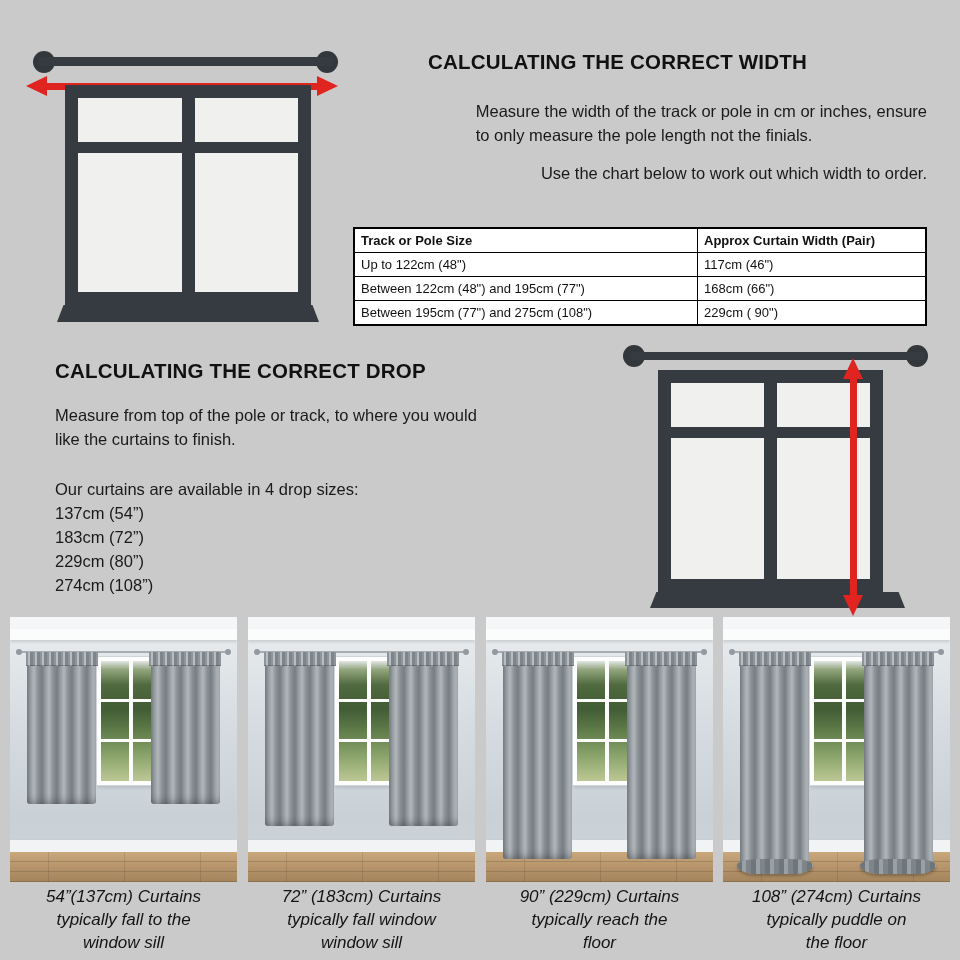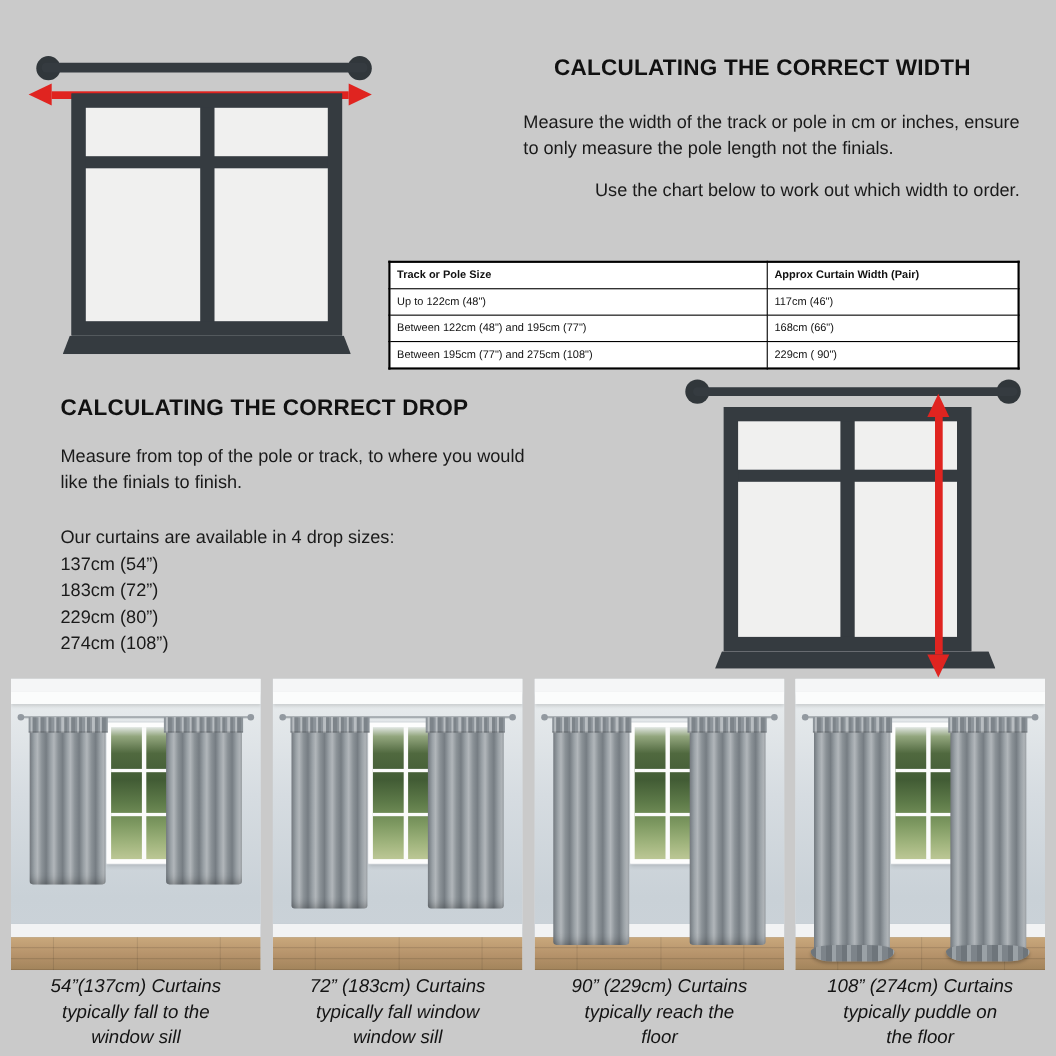--- a/index.html
+++ b/index.html
@@ -3,32 +3,32 @@
 <meta charset="utf-8">
 <style>
   html,body{margin:0;padding:0;}
   body{font-family:"Liberation Sans", sans-serif; background:#888;}
   .page{position:relative;width:960px;height:960px;background:#cacaca;overflow:hidden;margin:0 auto;}
   .abs{position:absolute;}
   figure{margin:0;}
 
   
   .h-title{font-weight:bold;font-size:20.5px;letter-spacing:.2px;color:#111;white-space:nowrap;}
-  .title-width{left:428px;top:50px;width:530px;text-align:center;}
+  .title-width{left:428px;top:50px;width:530px;text-align:left;}
   .title-drop{left:55px;top:359px;}
   .body-text{font-size:16.5px;color:#1a1a1a;line-height:24px;}
   .para-width-1{right:33px;top:99px;}
   .para-width-2{right:33px;top:161px;text-align:right;}
   .para-drop{left:55px;top:403px;text-align:left;}
   .list-intro{left:55px;top:477px;}
   .drop-sizes{left:55px;top:501px;}
 
   
-  .size-table{left:353px;top:237px;width:574px;border-collapse:collapse;background:#fff;
-              font-size:10px;color:#111;table-layout:fixed;}
+  .size-table{left:353px;top:227px;width:574px;border-collapse:collapse;background:#fff;
+              font-size:13px;color:#111;table-layout:fixed;}
   .size-table th,.size-table td{border:1.6px solid #000;padding:1px 6px;height:21px;
               text-align:left;white-space:nowrap;overflow:hidden;}
   .size-table th{font-weight:bold;}
   .size-table{border:2.5px solid #000;}
   .col-track{width:330px;}
 
   
   .illus{z-index:2;}
   .illus-width{left:20px;top:44px;width:322px;height:282px;}
   .illus-drop{left:618px;top:343px;width:330px;height:275px;}
@@ -156,21 +156,21 @@
       <tr>
         <td>Between 195cm (77") and 275cm (108")</td>
         <td>229cm ( 90")</td>
       </tr>
     </tbody>
   </table>
 
   <div class="abs h-title title-drop">CALCULATING THE CORRECT DROP</div>
   <div class="abs body-text para-drop">
     <div>Measure from top of the pole or track, to where you would</div>
-    <div>like the finials to finish.</div>
+    <div>like the curtains to finish.</div>
   </div>
   <div class="abs body-text list-intro">Our curtains are available in 4 drop sizes:</div>
   <div class="abs body-text drop-sizes">
     <div>137cm (54”)</div>
     <div>183cm (72”)</div>
     <div>229cm (80”)</div>
     <div>274cm (108”)</div>
   </div>
 
   <div class="abs illus illus-drop">

